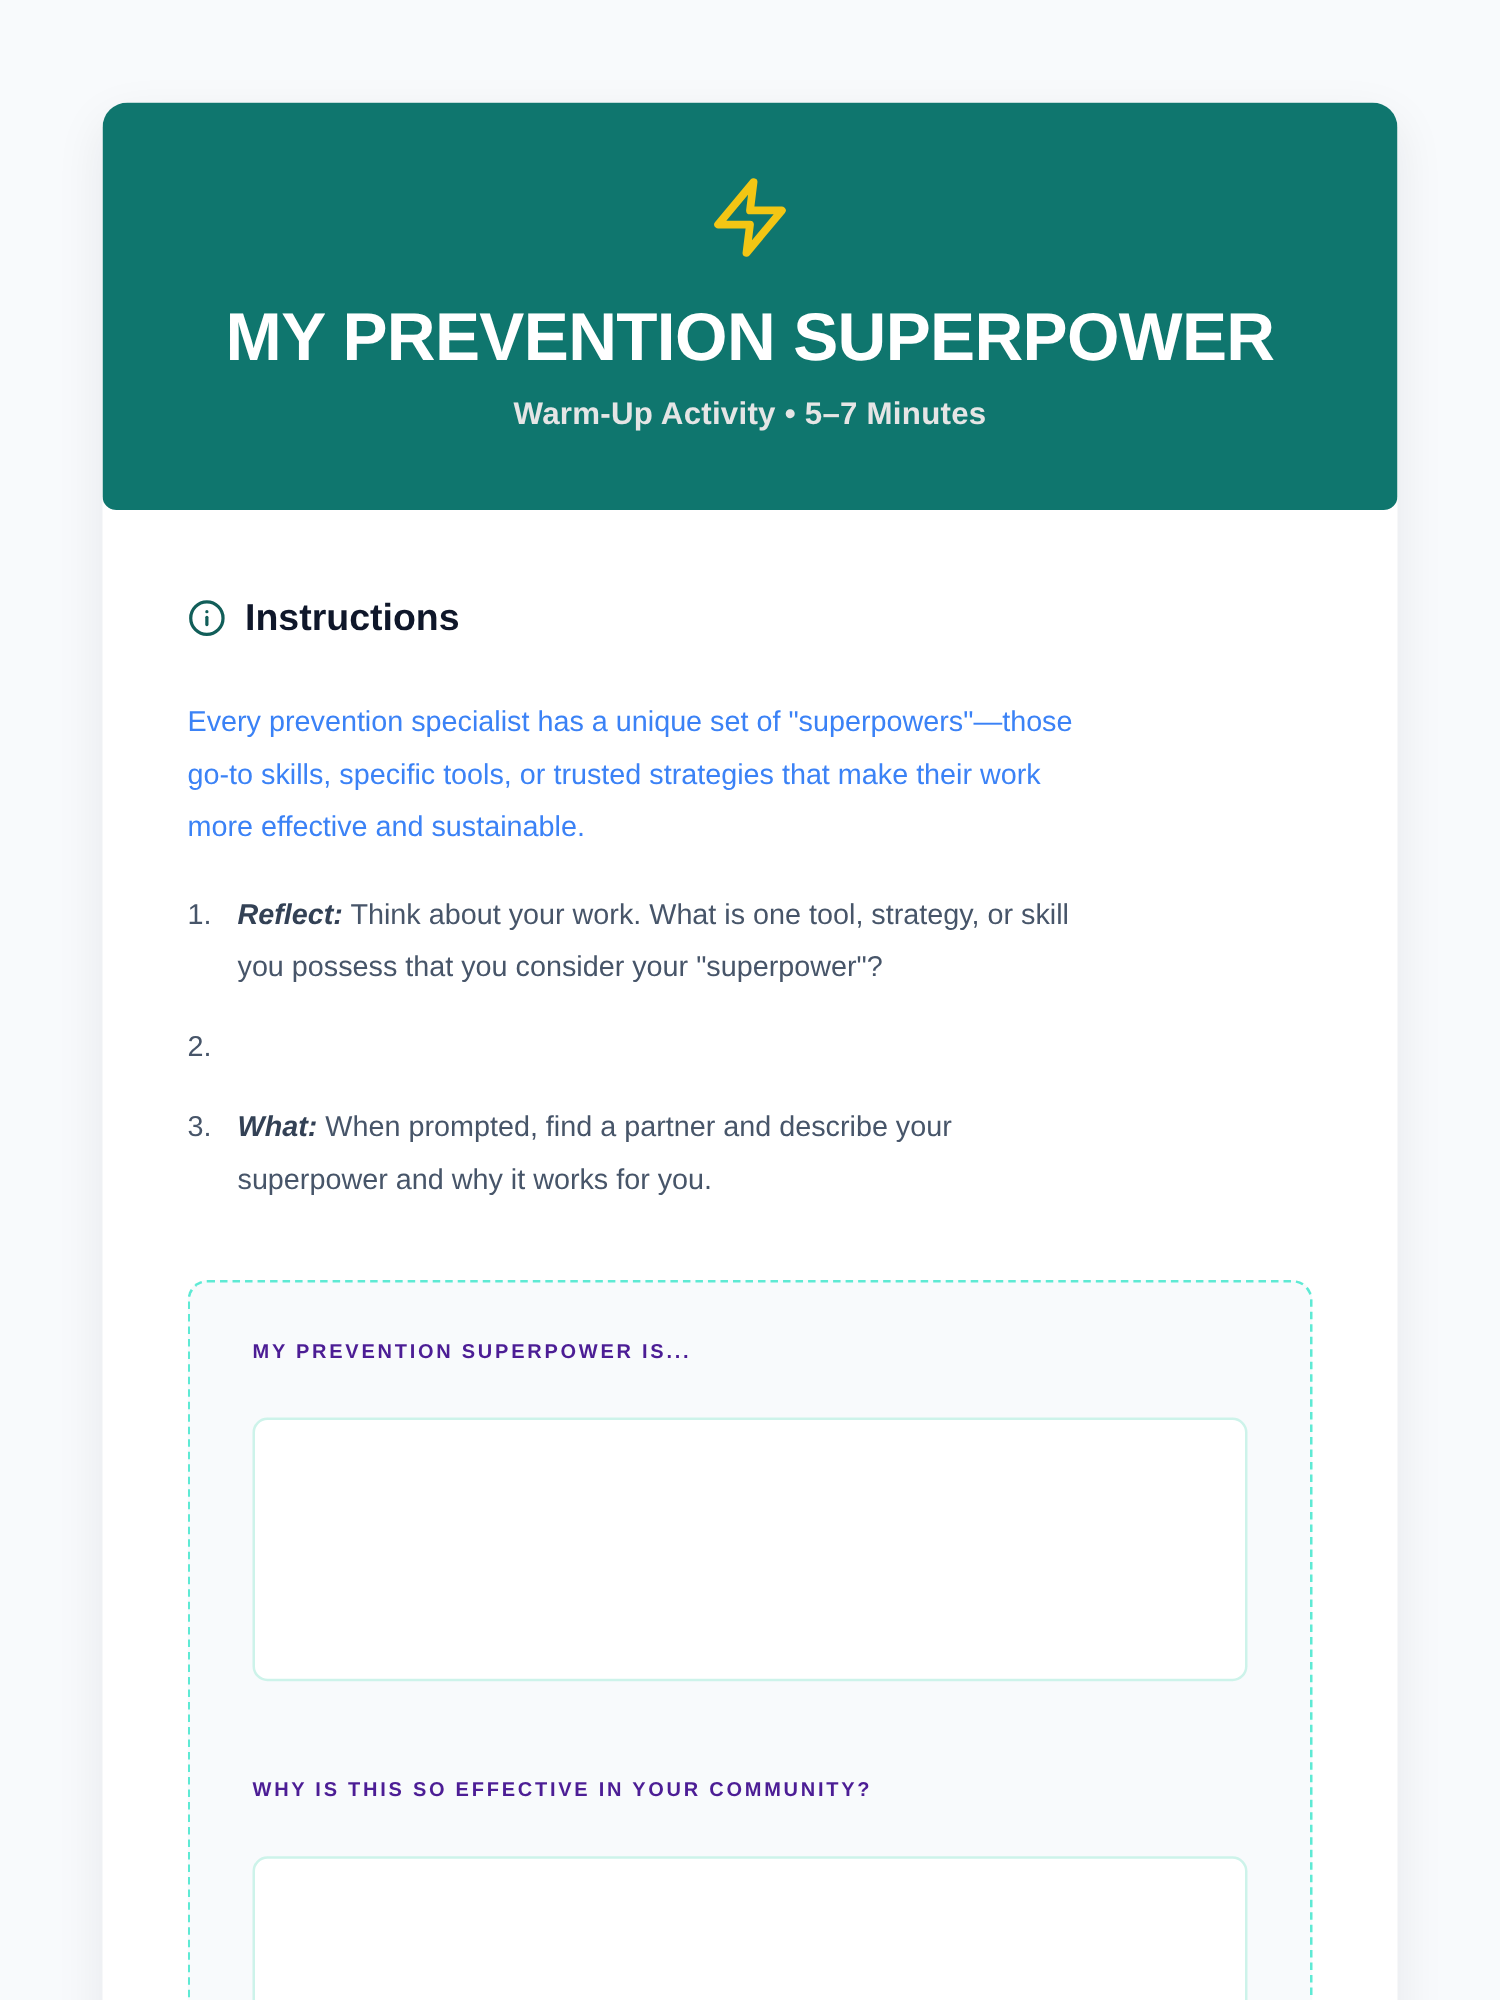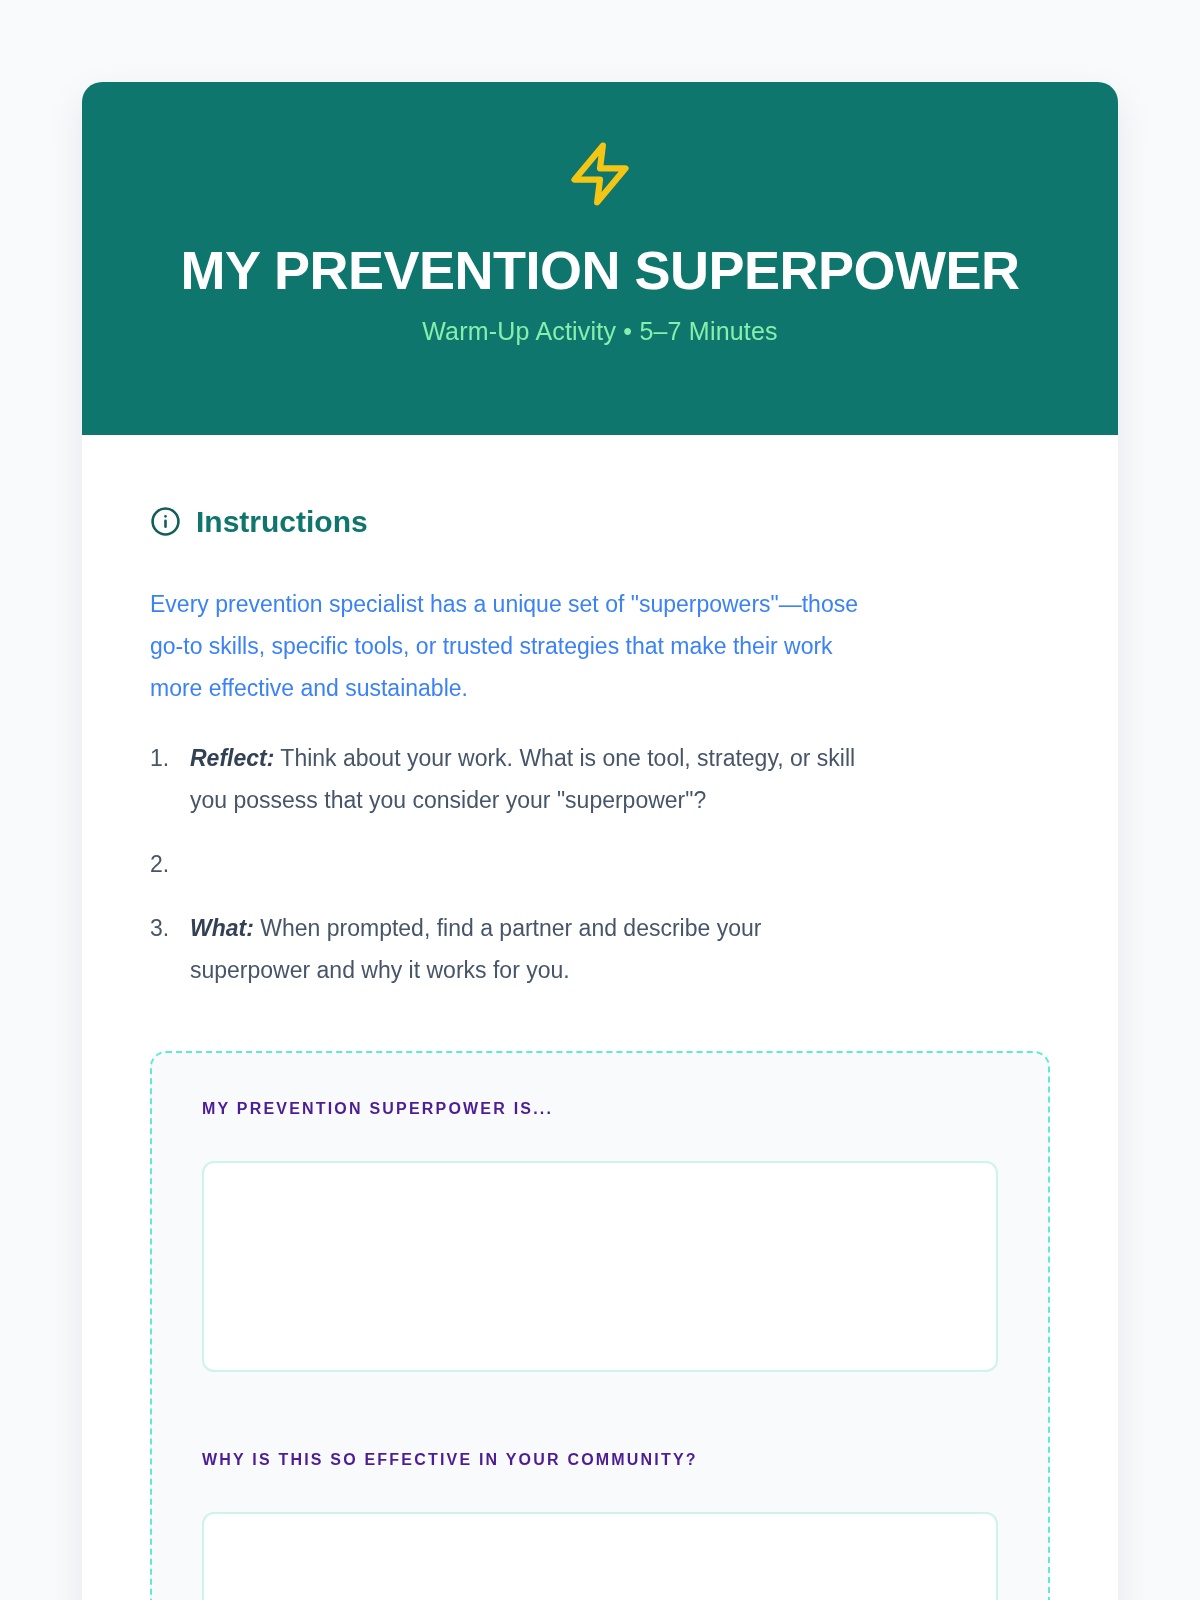--- a/index.html
+++ b/index.html
@@ -14,48 +14,49 @@
     width: 1036px;
     margin: 82px auto 0;
     background: #ffffff;
     border-radius: 20px;
     box-shadow: 0 14px 40px rgba(15, 23, 42, 0.08);
     overflow: hidden;
   }
   .card-header {
     background: #0f766e;
     text-align: center;
-    padding: 58px 60px 89px;
+    padding: 58px 60px 62px;
+    border-radius: 11px;
   }
   .bolt-wrap { margin: 0 auto 34px; width: 68px; height: 68px; }
   .bolt-wrap svg { display: block; width: 68px; height: 68px; }
   .title {
     margin: 0 0 18px;
     color: #ffffff;
     font-size: 54px;
     font-weight: 700;
     letter-spacing: -0.5px;
     line-height: 1.05;
     white-space: nowrap;
   }
   .subtitle {
     margin: 0;
-    color: #86efac;
+    color: #e5e5e5;
     font-size: 25px;
-    font-weight: 400;
+    font-weight: 700;
     letter-spacing: 0.2px;
     text-align: center;
   }
   .card-body { padding: 70px 68px 80px; }
   .instructions-heading {
     display: flex;
     align-items: center;
     gap: 15px;
     margin: 0 0 44px;
-    color: #0f766e;
+    color: #0f172a;
     font-size: 30px;
     font-weight: 700;
   }
   .instructions-heading svg { display: block; width: 31px; height: 31px; }
   .intro {
     margin: 0 0 28px;
     color: #3b82f6;
     font-size: 23px;
     line-height: 42px;
     white-space: pre-line;

